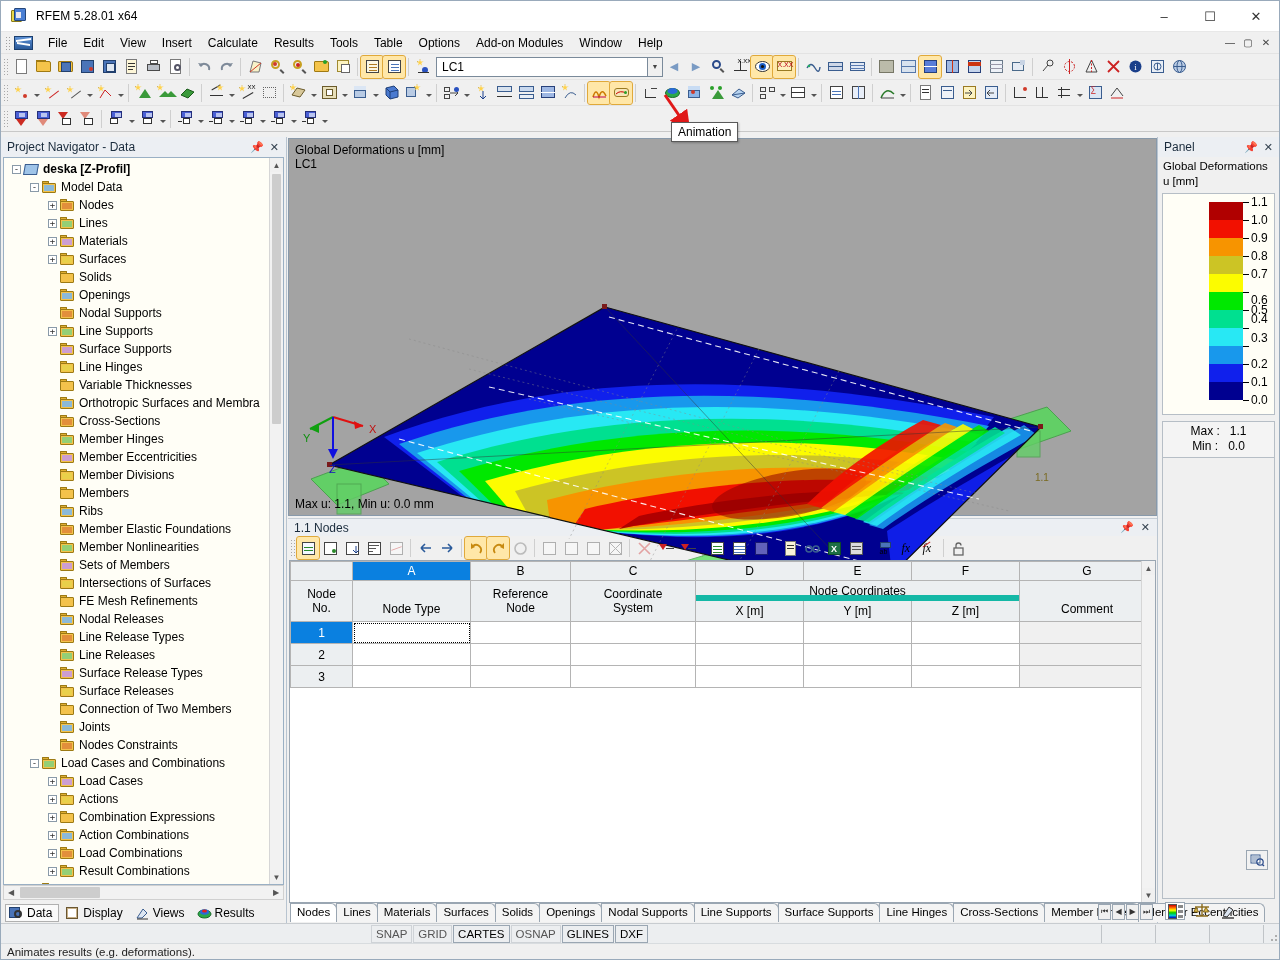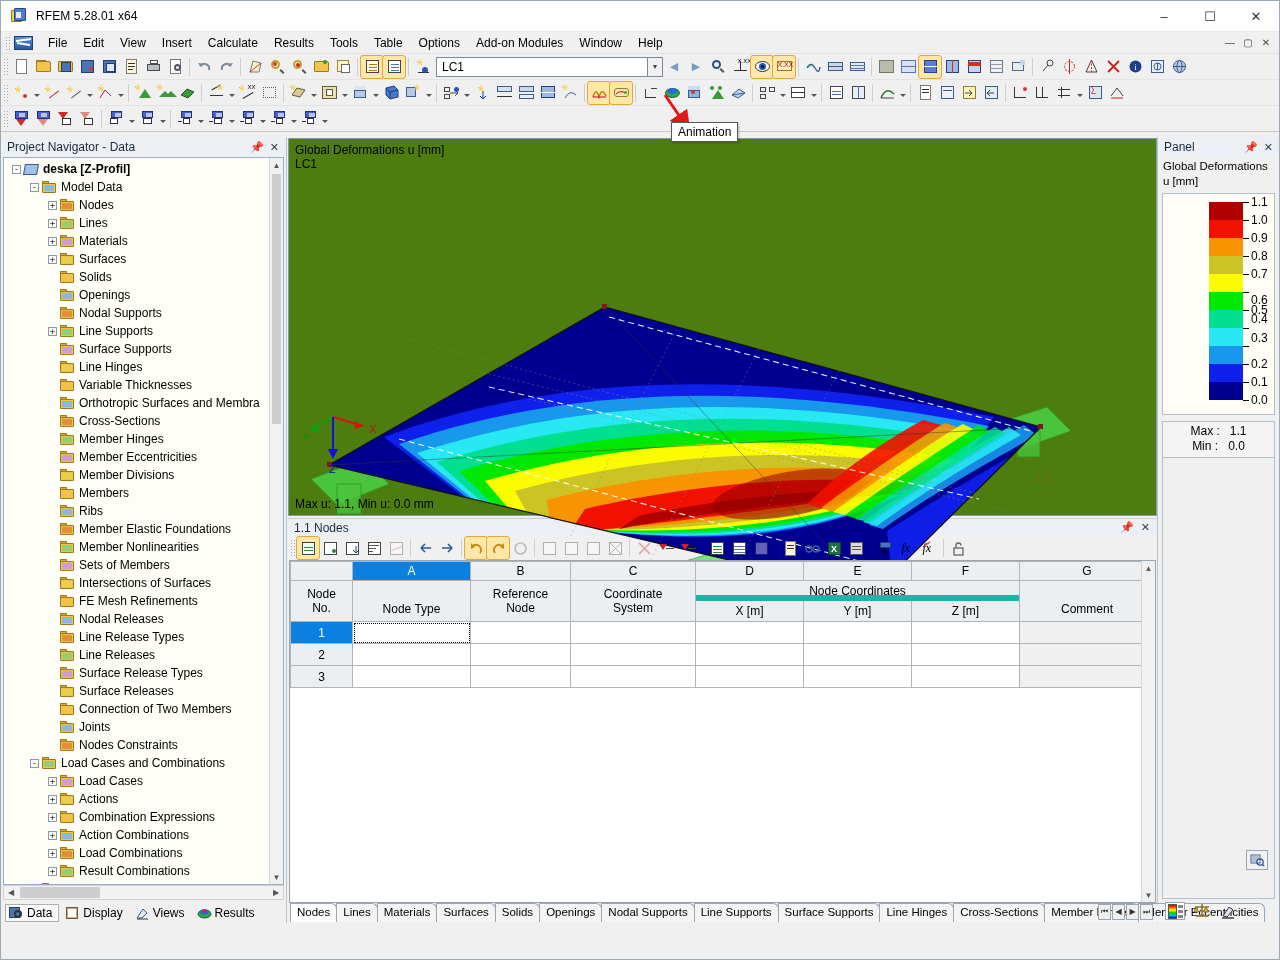--- a/index.html
+++ b/index.html
@@ -126,21 +126,21 @@
   .hsb-thumb { position:absolute; top:1px; bottom:1px; background:#cdcdcd; border-radius:1px; }
 
   .nav-tabs { height:22px; display:flex; align-items:center; gap:3px; padding:2px 4px 0 4px; }
   .ntab { display:flex; align-items:center; gap:3px; padding:1px 6px 1px 3px; font-size:12px; }
   .ntab.sel { border:1px solid #b0b0b0; background:#fafafa; }
   .ntab-ic { width:15px; height:14px; position:relative; flex:none; }
 
   
   .center { flex:1; display:flex; flex-direction:column; min-width:0; }
   .viewwrap { position:relative; flex:none; height:378px; margin:1px 0 0 1px;
-              background:#4d7c0f; border:1px solid #8899aa; }
+              background:#a3a3a3; border:1px solid #8899aa; }
   .vp-label { position:absolute; left:6px; top:4px; font-size:12px; color:#000;
               line-height:14px; white-space:nowrap; }
   .vp-minmax { position:absolute; left:6px; bottom:4px; font-size:12px; color:#000; }
   .axes { position:absolute; left:12px; bottom:40px; width:100px; height:72px; }
 
   
   .tblpane { flex:1; display:flex; flex-direction:column; margin:2px 0 0 1px;
              background:#f0f0f0; min-height:0; }
   .tbl-hdr { height:18px; background:#eceff3; display:flex; align-items:center;
              padding:0 4px 0 6px; font-size:12px; color:#1a2b3c;
@@ -1908,20 +1908,43 @@
           <svg width="20" height="18">
               <path d="M4 14 L10 5 L14 8 L8 15 Z" fill="#dde6f2" stroke="#333"></path>
               <path d="M3 16 H15" stroke="#333" stroke-width="1.4"></path>
             </svg>
         </div>
       </div>
     </div>
   </div>
 
   <div class="statuswrap">
+    <div class="statusrow">
+      <div style="width:370px"></div>
+      <div class="sb-seg off">SNAP</div>
+      <div class="sb-seg off">GRID</div>
+      <div class="sb-seg">CARTES</div>
+      <div class="sb-seg off">OSNAP</div>
+      <div class="sb-seg">GLINES</div>
+      <div class="sb-seg">DXF</div>
+      <div style="flex:1"></div>
+      <div class="sb-flat"></div>
+        <div class="sb-flat"></div>
+        <div class="sb-flat"></div>
+      <div style="width:16px;height:18px;border-left:1px solid #c0c4c8;display:flex;align-items:flex-end;justify-content:flex-end">
+        <svg width="12" height="12">
+            <circle cx="9" cy="9" r="1" fill="#999"></circle>
+            <circle cx="5" cy="9" r="1" fill="#999"></circle>
+            <circle cx="9" cy="5" r="1" fill="#999"></circle>
+          </svg>
+      </div>
+    </div>
+    <div class="msgbar">
+      <span>Animates results (e.g. deformations).</span>
+    </div>
   </div>
 
   <svg class="ttarrow" style="left:650px;top:90px;width:70px;height:48px">
     <defs>
       <marker id="ah" markerWidth="7" markerHeight="7" refX="5" refY="3.5" orient="auto">
         <path d="M0 0 L7 3.5 L0 7 Z" fill="#e01818"></path>
       </marker>
     </defs>
     <line x1="14" y1="4" x2="36" y2="36" stroke="#e01818" stroke-width="3" marker-end="url(#ah)"></line>
   </svg>

